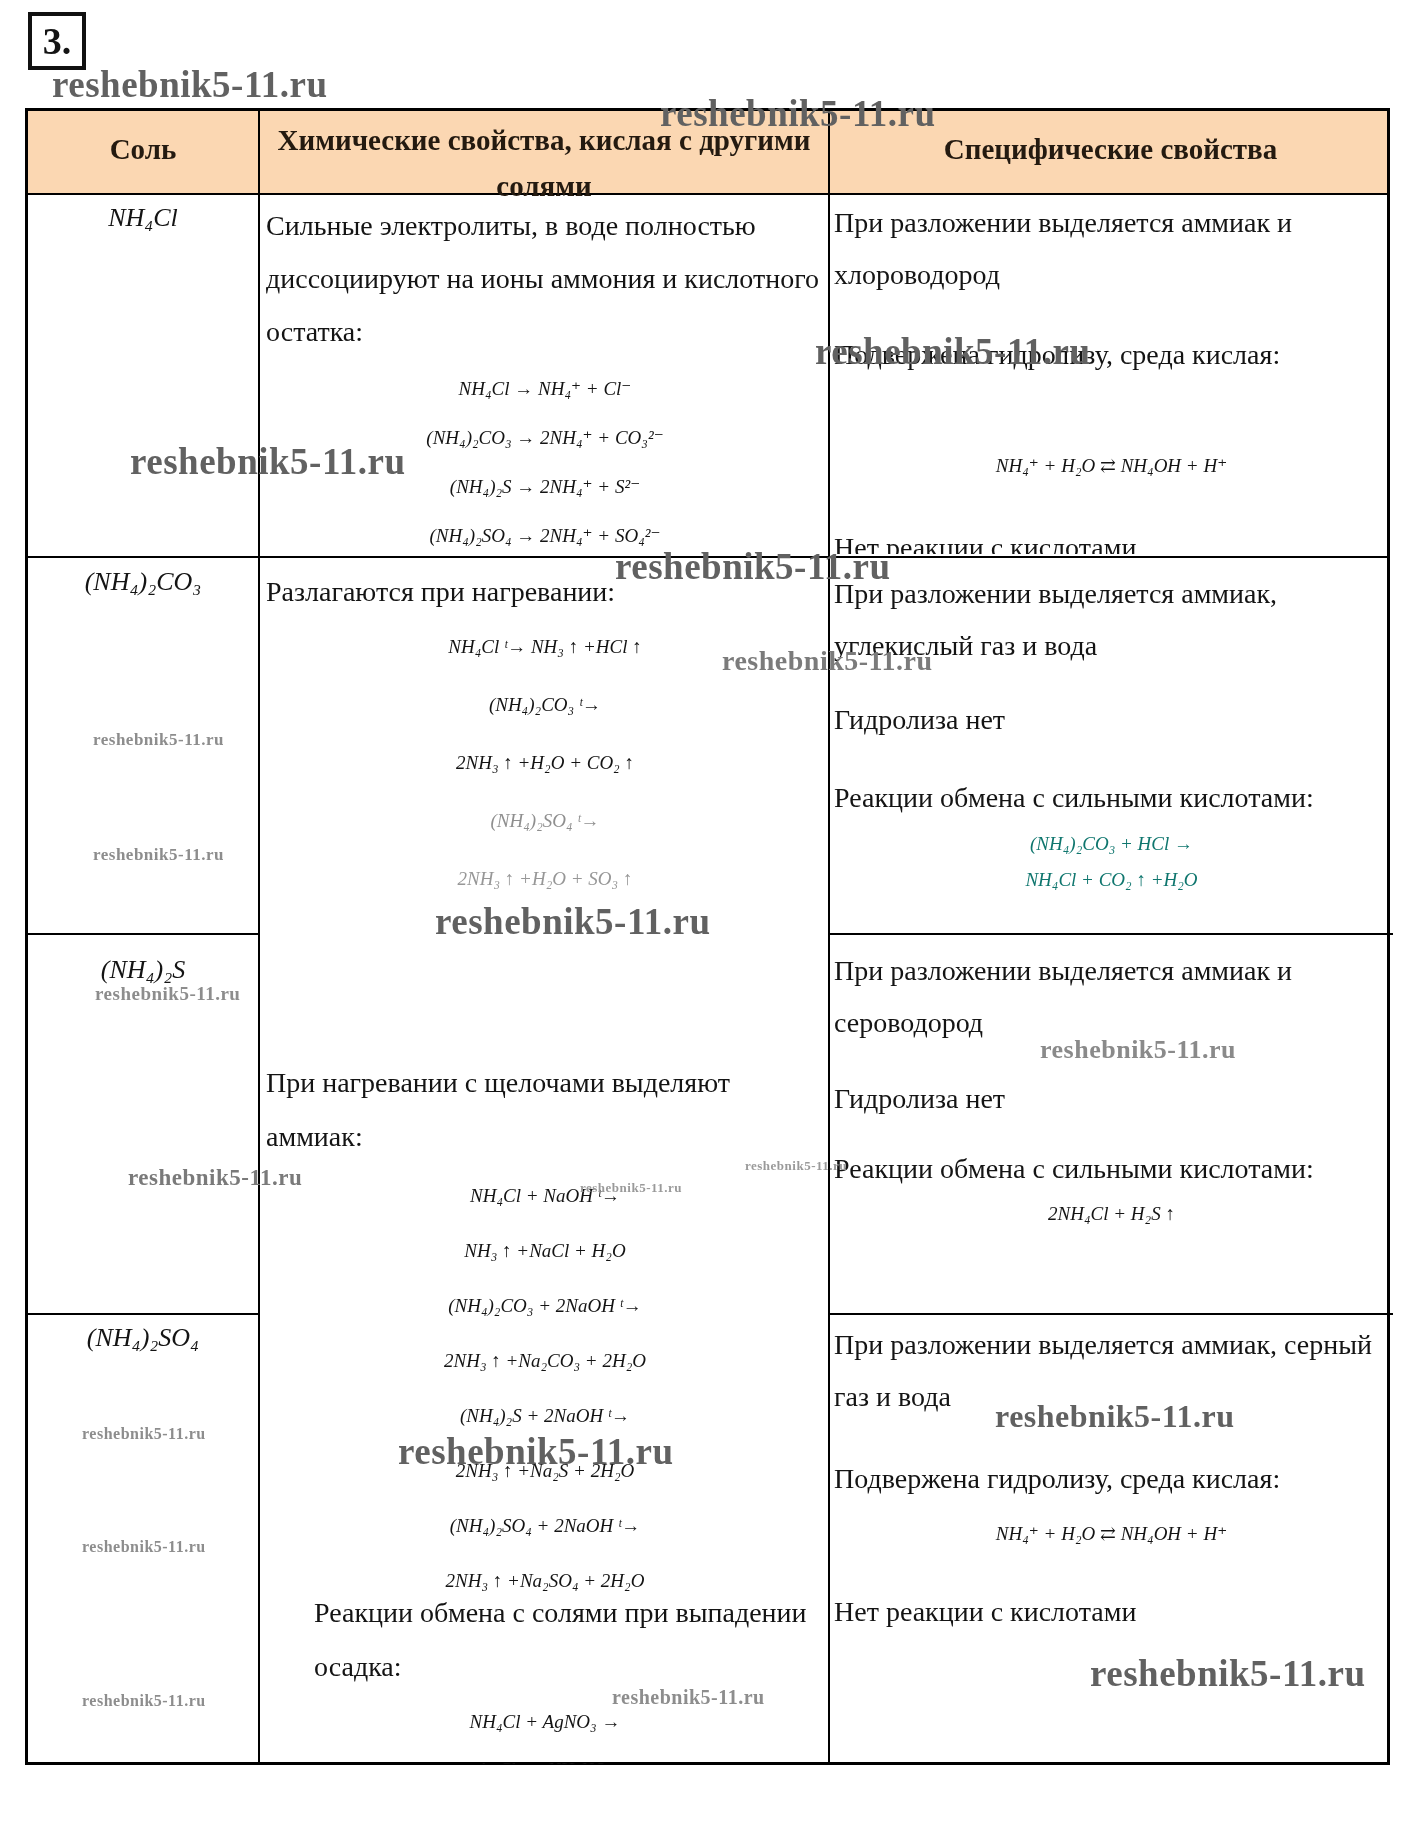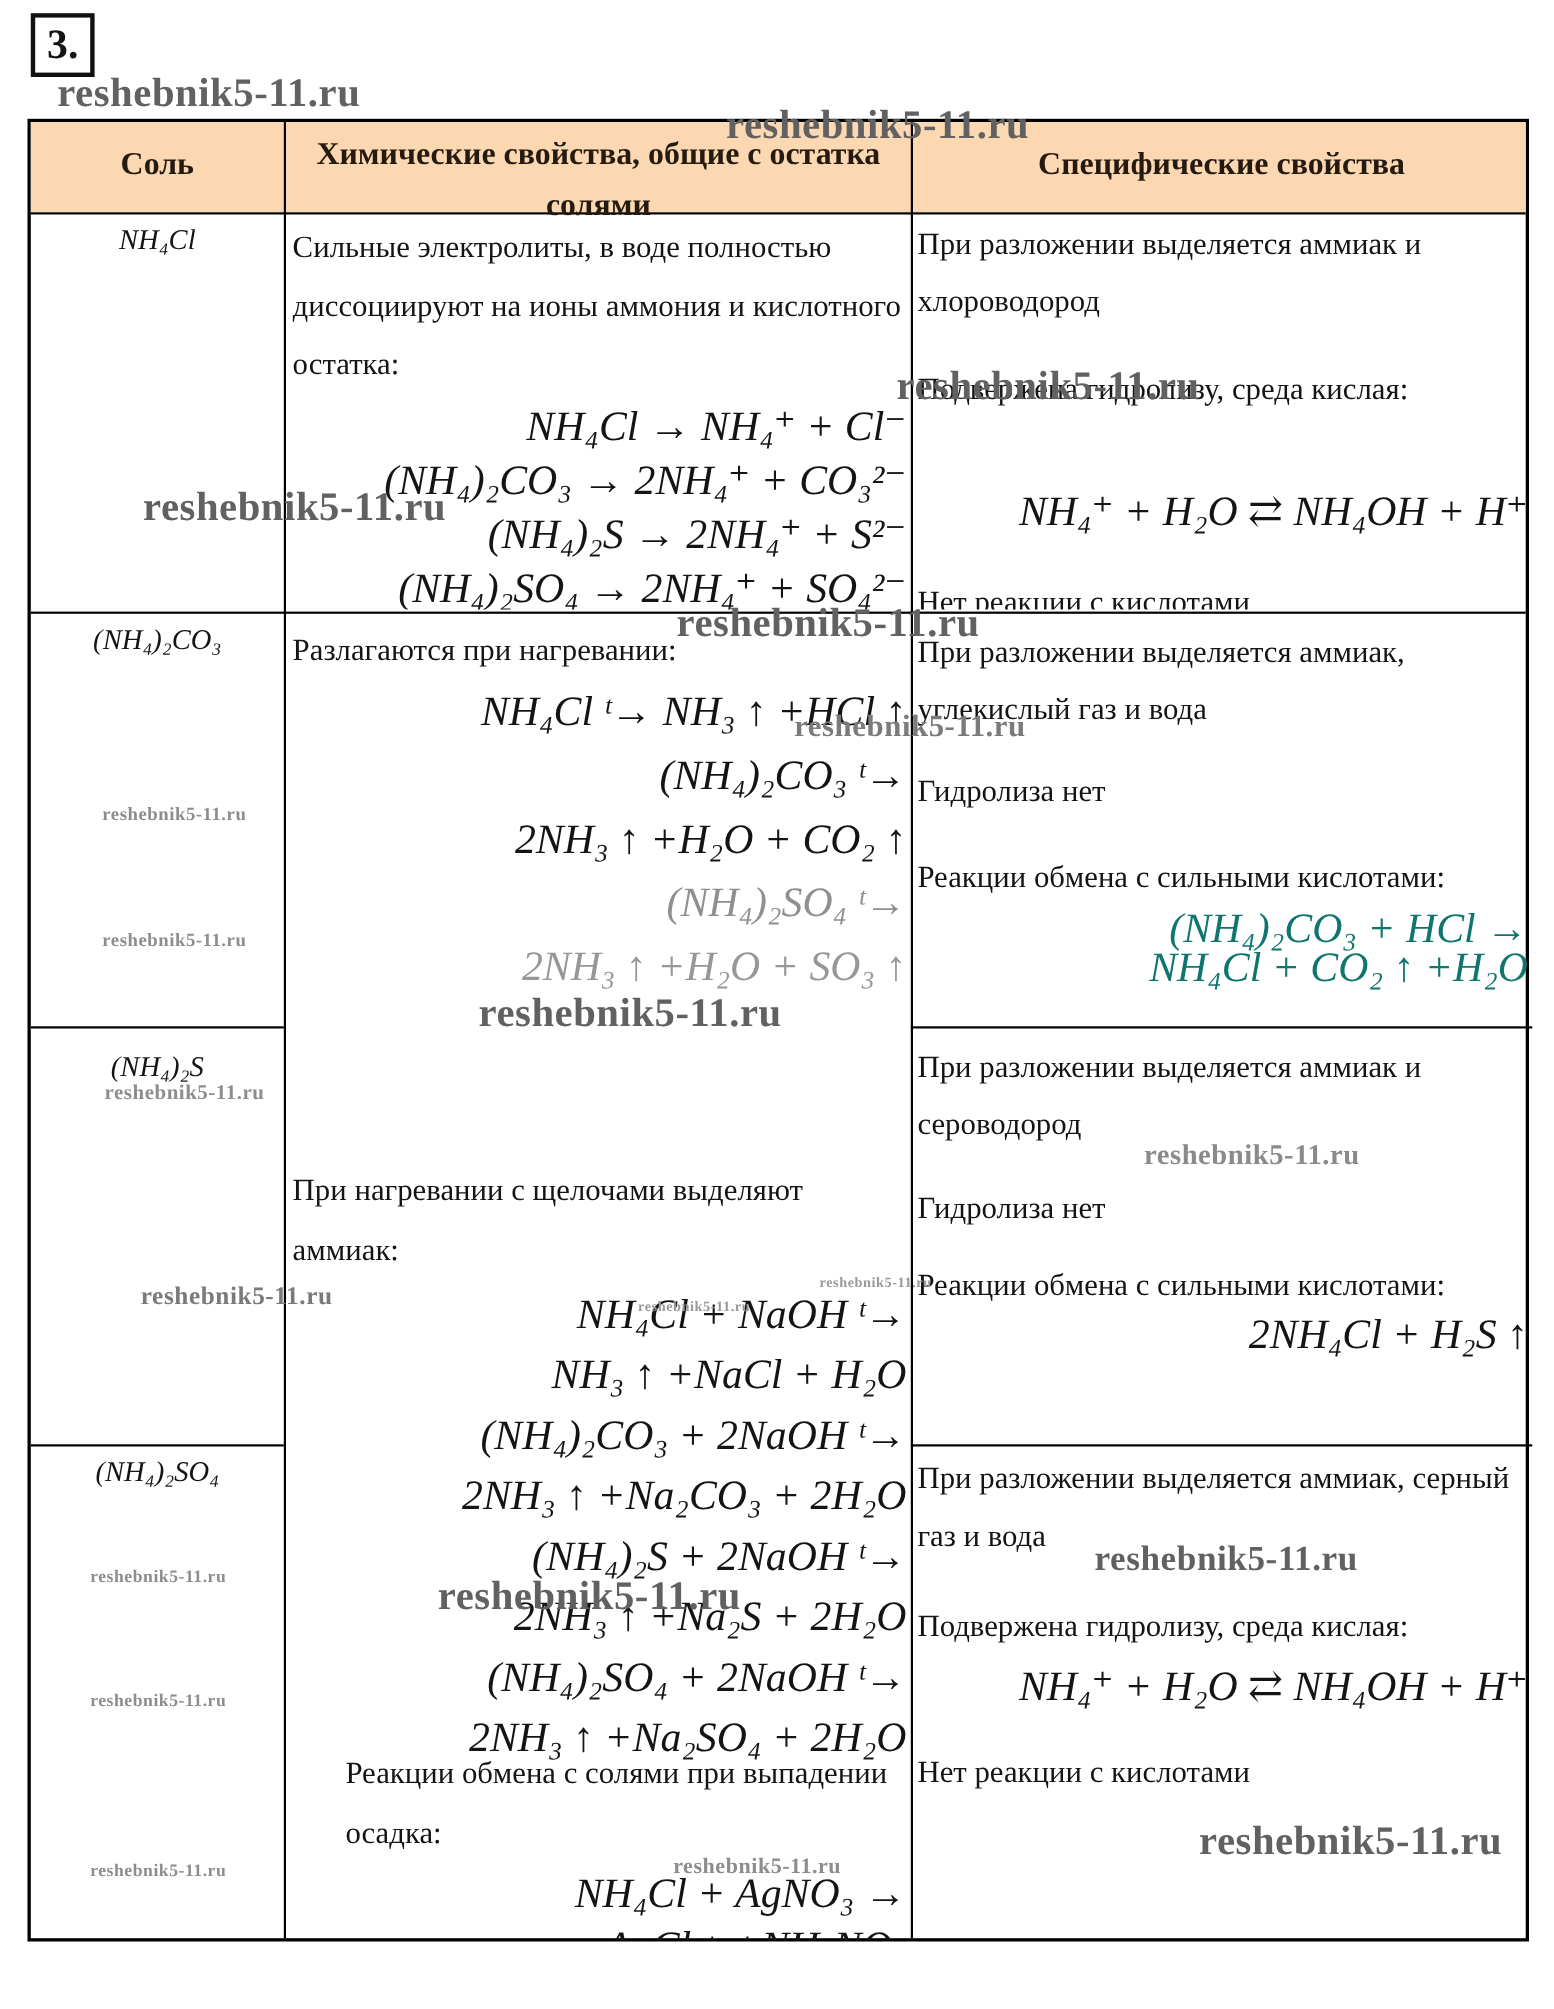--- a/index.html
+++ b/index.html
@@ -15,21 +15,21 @@
   .headerbg{position:absolute;left:0;top:0;width:100%;height:82px;background:#fbd7b2;}
   .hb{left:0;width:100%;top:82px;}
   .r1b{left:0;width:100%;top:445px;}
   .r2bL{left:0;width:230px;top:822px;} .r2bR{left:800px;right:0;width:565px;top:822px;}
   .r3bL{left:0;width:230px;top:1202px;} .r3bR{left:800px;width:565px;top:1202px;}
   
   .cell{position:absolute;box-sizing:border-box;}
   .hcell{font-weight:bold;font-size:29px;text-align:center;color:#241a10;}
   .salt{font-style:italic;font-size:26px;text-align:center;width:230px;left:0;}
   .para{font-size:28px;line-height:52px;}
-  .eq{font-style:italic;font-size:38px;text-align:right;line-height:49px;white-space:nowrap;}
+  .eq{font-style:italic;font-size:19px;text-align:center;line-height:49px;white-space:nowrap;}
   .faded1{color:#8f8f8f;} .faded2{color:#979797;} .fadedeq{color:#0f766e;}
   
   .wm{position:absolute;font-weight:bold;white-space:nowrap;color:#616161;letter-spacing:0.5px;
       font-family:"Liberation Serif","DejaVu Serif",serif;}
   .wm-big{font-size:37px;} .wm-med{font-size:28px;color:#7b7b7b;}
   .wm-sm{font-size:17px;color:#8d8d8d;} .wm-tiny{font-size:13px;color:#9a9a9a;}
 </style>
 </head>
 <body>
 
@@ -42,21 +42,21 @@
     <div class="vline v1"></div>
     <div class="vline v2"></div>
     <div class="hline hb"></div>
     <div class="hline r1b"></div>
     <div class="hline r2bL"></div>
     <div class="hline r2bR"></div>
     <div class="hline r3bL"></div>
     <div class="hline r3bR"></div>
 
     <div class="cell hcell" style="left:0;top:22px;width:230px;">Соль</div>
-    <div class="cell hcell" style="left:240px;top:6px;width:552px;line-height:46px;">Химические свойства,  общие с остатка солями</div>
+    <div class="cell hcell" style="left:240px;top:6px;width:552px;line-height:46px;">Химические свойства,  кислая с другими солями</div>
     <div class="cell hcell" style="left:800px;top:22px;width:565px;">Специфические свойства</div>
 
     <div class="cell salt" style="top:92px;">NH₄Cl</div>
     <div class="cell salt" style="top:456px;">(NH₄)₂CO₃</div>
     <div class="cell salt" style="top:844px;">(NH₄)₂S</div>
     <div class="cell salt" style="top:1212px;">(NH₄)₂SO₄</div>
 
     <div class="cell" style="left:238px;top:88px;width:558px;height:355px;overflow:hidden;">
       <div class="para" style="line-height:53px;">Сильные электролиты, в воде полностью диссоциируют на ионы аммония и кислотного остатка:</div>
       <div class="eq" style="margin-top:6px;">NH₄Cl → NH₄⁺ + Cl⁻</div>

